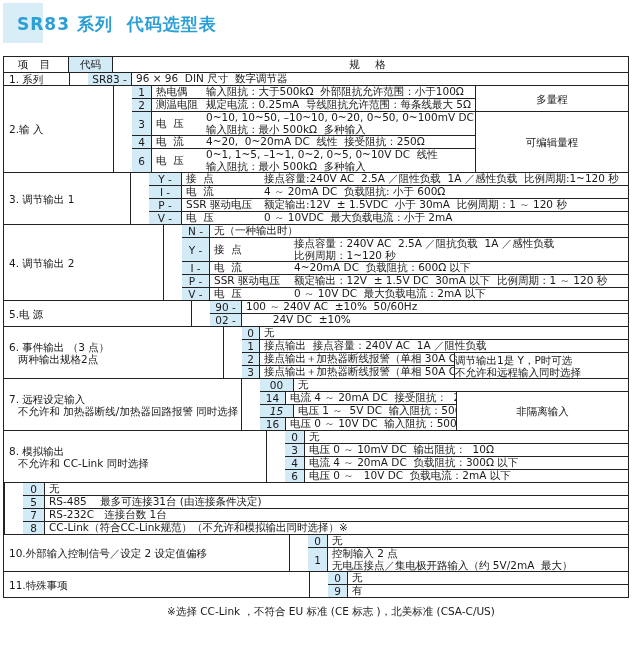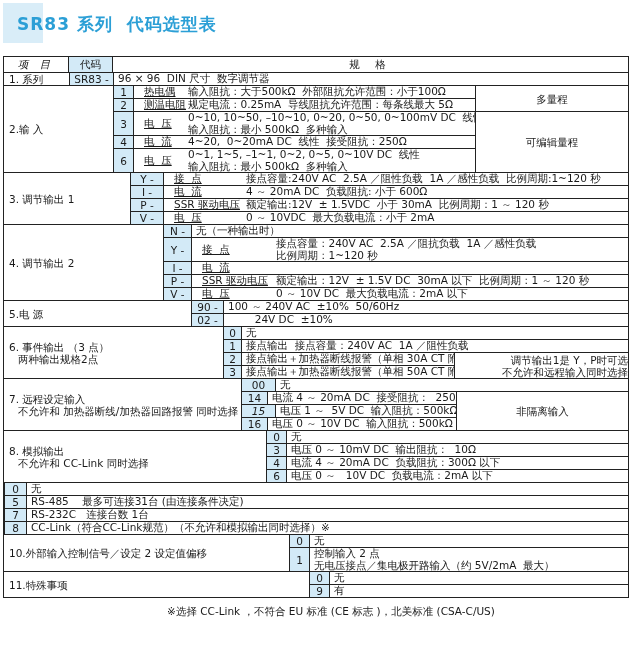--- a/index.html
+++ b/index.html
@@ -14,47 +14,47 @@
   .title{
     position:absolute;left:17px;top:13px;font-size:17px;font-weight:bold;
     color:#2b9fd6;letter-spacing:1px;white-space:pre;
   }
   
   .ctable{
     position:relative;margin-left:3px;width:626px;box-sizing:border-box;
     border:1px solid #222;background:#fff;font-size:10.5px;
   }
   .header-row{display:flex;height:15px;line-height:15px;}
-  .h-item{width:65px;flex:none;text-align:center;border-right:1px solid #222;box-sizing:border-box;letter-spacing:4px;font-style:italic;}
+  .h-item{width:65px;flex:none;text-align:center;border-right:1px solid #222;box-sizing:border-box;letter-spacing:4px;}
   .h-code{width:44px;flex:none;text-align:center;background:#d3eaf7;border-right:1px solid #222;box-sizing:border-box;}
   .h-spec{flex:1;text-align:center;letter-spacing:6px;}
   .section{position:relative;display:flex;border-top:1px solid #222;}
   .sec-label{
     flex:none;box-sizing:border-box;display:flex;flex-direction:column;
     justify-content:center;padding-left:5px;line-height:12px;
   }
   .sec-label .note{padding-left:9px;}
   .rowsbox{flex:1;border-left:1px solid #222;box-sizing:border-box;}
-  .row{display:flex;box-sizing:border-box;align-items:stretch;}
+  .row{display:flex;box-sizing:border-box;align-items:stretch;margin-left:18px;}
   .row.bt{border-top:1px solid #222;}
   .code{
     flex:none;background:#d3eaf7;border-right:1px solid #222;box-sizing:border-box;
     display:flex;align-items:center;justify-content:center;white-space:pre;
   }
-  .typ{flex:none;display:flex;align-items:center;padding-left:10px;white-space:pre;box-sizing:border-box;text-decoration:underline;}
+  .typ{flex:none;display:flex;align-items:center;padding-left:4px;white-space:pre;box-sizing:border-box;}
   .desc{
     flex:1;display:flex;flex-direction:column;justify-content:center;
     padding-left:4px;white-space:pre;line-height:11.5px;box-sizing:border-box;overflow:hidden;
   }
   .ann{
     position:absolute;right:0;background:#fff;border-left:1px solid #222;box-sizing:border-box;
     display:flex;flex-direction:column;justify-content:center;line-height:12px;z-index:2;
   }
   .ann.center{align-items:center;text-align:center;}
-  .ann.left{align-items:flex-end;padding-left:8px;}
+  .ann.left{align-items:flex-start;}
   
   .footnote{margin-top:7px;text-align:center;font-size:10.5px;white-space:pre;padding-left:24px;}
 </style>
 </head>
 <body>
 
 <div class="title-wrap">
   <div class="title-block"></div>
   <div class="title">SR83 系列  代码选型表</div>
 </div>
@@ -151,20 +151,21 @@
           <div class="desc">无（一种输出时）</div>
         </div>
         <div class="row bt" style="height: 24px;">
           <div class="code" style="width: 28px;">Y -</div>
           <div class="typ" style="width: 80px;">接  点</div>
           <div class="desc"><div>接点容量：240V AC  2.5A ／阻抗负载  1A ／感性负载</div><div>比例周期：1~120 秒</div></div>
         </div>
         <div class="row bt" style="height: 13px;">
           <div class="code" style="width: 28px;">I -</div>
           <div class="typ" style="width: 80px;">电  流</div>
+          <div class="desc">4~20mA DC  负载阻抗：600Ω 以下</div>
         </div>
         <div class="row bt" style="height: 13px;">
           <div class="code" style="width: 28px;">P -</div>
           <div class="typ" style="width: 80px;">SSR 驱动电压</div>
           <div class="desc">额定输出：12V  ± 1.5V DC  30mA 以下  比例周期：1 ～ 120 秒</div>
         </div>
         <div class="row bt" style="height: 13px;">
           <div class="code" style="width: 28px;">V -</div>
           <div class="typ" style="width: 80px;">电  压</div>
           <div class="desc">0 ～ 10V DC  最大负载电流：2mA 以下</div>

